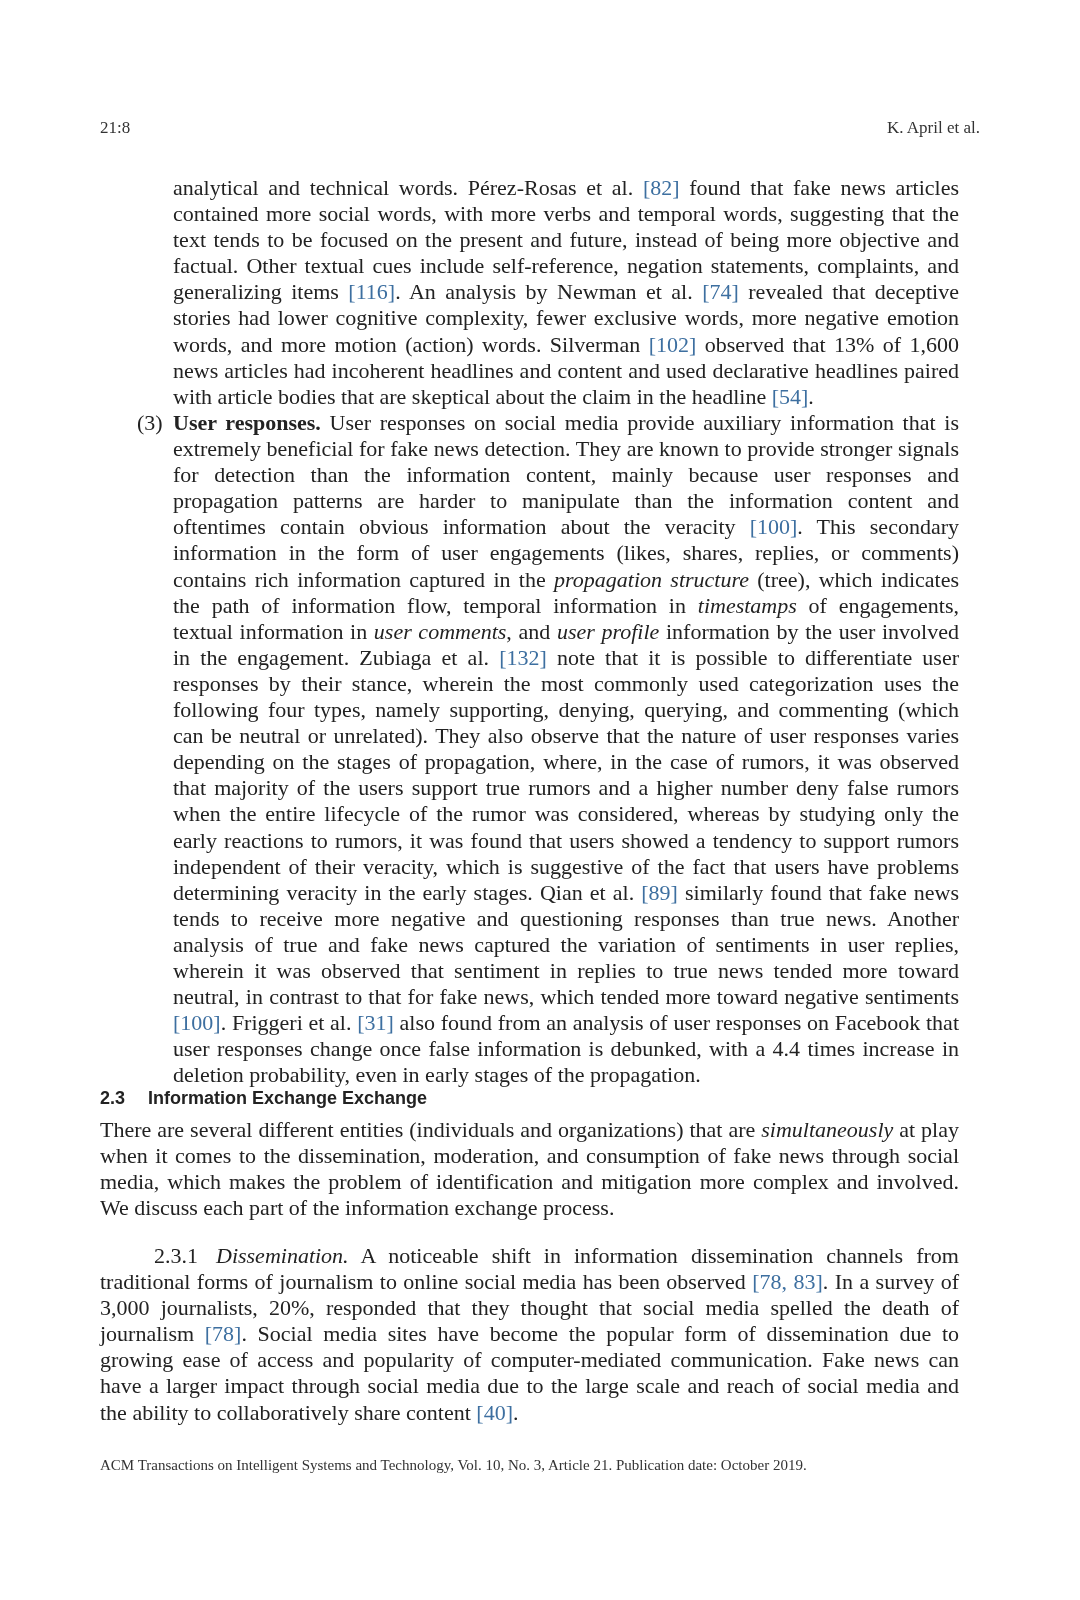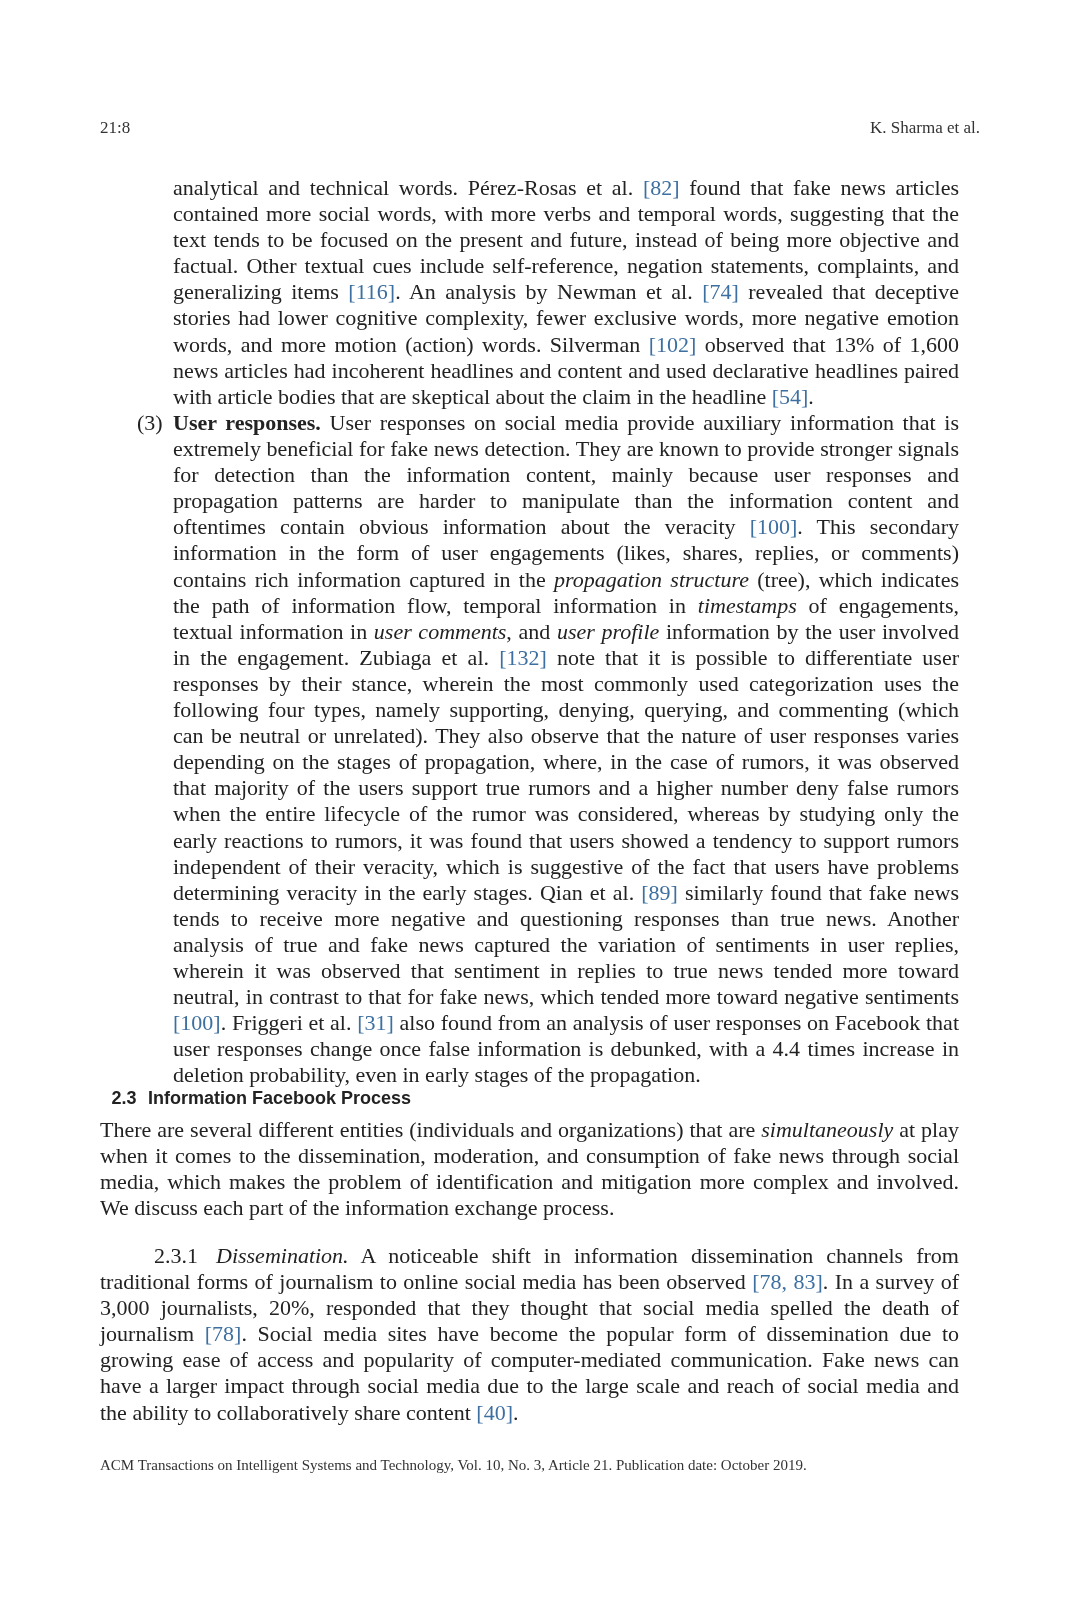--- a/index.html
+++ b/index.html
@@ -11,42 +11,42 @@
   .running-head .right { position: absolute; right: 0; top: 0; }
   .body-text { font-size: 22px; line-height: 26.1px; text-align: justify; }
   .indented-block { position: absolute; left: 173px; width: 786px; top: 175px; }
   .item { position: absolute; left: 137px; width: 822px; top: 410px; }
   .item .num { position: absolute; left: 0; top: 0; }
   .item .content { margin-left: 36px; }
   .cite { color: #3d6fa0; }
   .section { position: absolute; left: 100px; width: 859px; top: 1088px; }
   .section-heading { font-family: "Liberation Sans", "DejaVu Sans", sans-serif; font-weight: bold;
          font-size: 18px; margin: 0 0 8px 0; color: #222; }
-  .section-heading .sec-num { display: inline-block; width: 48px; text-align: center; }
+  .section-heading .sec-num { display: inline-block; width: 48px; }
   .subsection { position: absolute; left: 100px; width: 859px; top: 1243px; }
   .subsection .lead { padding-left: 22px; }
   .subnum { display: inline-block; width: 62px; margin-left: 32px; }
   .footer { position: absolute; top: 1457px; left: 100px; font-size: 15px; color: #333; }
   b { font-weight: bold; }
 </style>
 </head>
 <body>
 
 <div class="running-head">
   <span class="left">21:8</span>
-  <span class="right">K. Sharma et al.</span>
+  <span class="right">K. April et al.</span>
 </div>
 
 <div class="indented-block body-text"><span>analytical and technical words. Pérez-Rosas et al. </span><a class="cite">[82]</a><span> found that fake news articles contained more social words, with more verbs and temporal words, suggesting that the text tends to be focused on the present and future, instead of being more objective and factual. Other textual cues include self-reference, negation statements, complaints, and generalizing items </span><a class="cite">[116]</a><span>. An analysis by Newman et al. </span><a class="cite">[74]</a><span> revealed that deceptive stories had lower cognitive complexity, fewer exclusive words, more negative emotion words, and more motion (action) words. Silverman </span><a class="cite">[102]</a><span> observed that 13% of 1,600 news articles had incoherent headlines and content and used declarative headlines paired with article bodies that are skeptical about the claim in the headline </span><a class="cite">[54]</a><span>.</span></div>
 
 <div class="item body-text">
   <span class="num">(3)</span>
   <div class="content"><b>User responses.</b><span> User responses on social media provide auxiliary information that is extremely beneficial for fake news detection. They are known to provide stronger signals for detection than the information content, mainly because user responses and propagation patterns are harder to manipulate than the information content and oftentimes contain obvious information about the veracity </span><a class="cite">[100]</a><span>. This secondary information in the form of user engagements (likes, shares, replies, or comments) contains rich information captured in the </span><i>propagation structure</i><span> (tree), which indicates the path of information flow, temporal information in </span><i>timestamps</i><span> of engagements, textual information in </span><i>user comments</i><span>, and </span><i>user profile</i><span> information by the user involved in the engagement. Zubiaga et al. </span><a class="cite">[132]</a><span> note that it is possible to differentiate user responses by their stance, wherein the most commonly used categorization uses the following four types, namely supporting, denying, querying, and commenting (which can be neutral or unrelated). They also observe that the nature of user responses varies depending on the stages of propagation, where, in the case of rumors, it was observed that majority of the users support true rumors and a higher number deny false rumors when the entire lifecycle of the rumor was considered, whereas by studying only the early reactions to rumors, it was found that users showed a tendency to support rumors independent of their veracity, which is suggestive of the fact that users have problems determining veracity in the early stages. Qian et al. </span><a class="cite">[89]</a><span> similarly found that fake news tends to receive more negative and questioning responses than true news. Another analysis of true and fake news captured the variation of sentiments in user replies, wherein it was observed that sentiment in replies to true news tended more toward neutral, in contrast to that for fake news, which tended more toward negative sentiments </span><a class="cite">[100]</a><span>. Friggeri et al. </span><a class="cite">[31]</a><span> also found from an analysis of user responses on Facebook that user responses change once false information is debunked, with a 4.4 times increase in deletion probability, even in early stages of the propagation.</span></div>
 </div>
 
 <div class="section">
-  <h2 class="section-heading"><span class="sec-num">2.3</span><span>Information Facebook Process</span></h2>
+  <h2 class="section-heading"><span class="sec-num">2.3</span><span>Information Exchange Exchange</span></h2>
   <div class="body-text"><span>There are several different entities (individuals and organizations) that are </span><i>simultaneously</i><span> at play when it comes to the dissemination, moderation, and consumption of fake news through social media, which makes the problem of identification and mitigation more complex and involved. We discuss each part of the information exchange process.</span></div>
 </div>
 
 <div class="subsection body-text"><span class="lead"></span><span class="subnum">2.3.1</span><i>Dissemination.</i><span> A noticeable shift in information dissemination channels from traditional forms of journalism to online social media has been observed </span><a class="cite">[78, 83]</a><span>. In a survey of 3,000 journalists, 20%, responded that they thought that social media spelled the death of journalism </span><a class="cite">[78]</a><span>. Social media sites have become the popular form of dissemination due to growing ease of access and popularity of computer-mediated communication. Fake news can have a larger impact through social media due to the large scale and reach of social media and the ability to collaboratively share content </span><a class="cite">[40]</a><span>.</span></div>
 
 <div class="footer">ACM Transactions on Intelligent Systems and Technology, Vol. 10, No. 3, Article 21. Publication date: October 2019.</div>
 
 </body></html>

